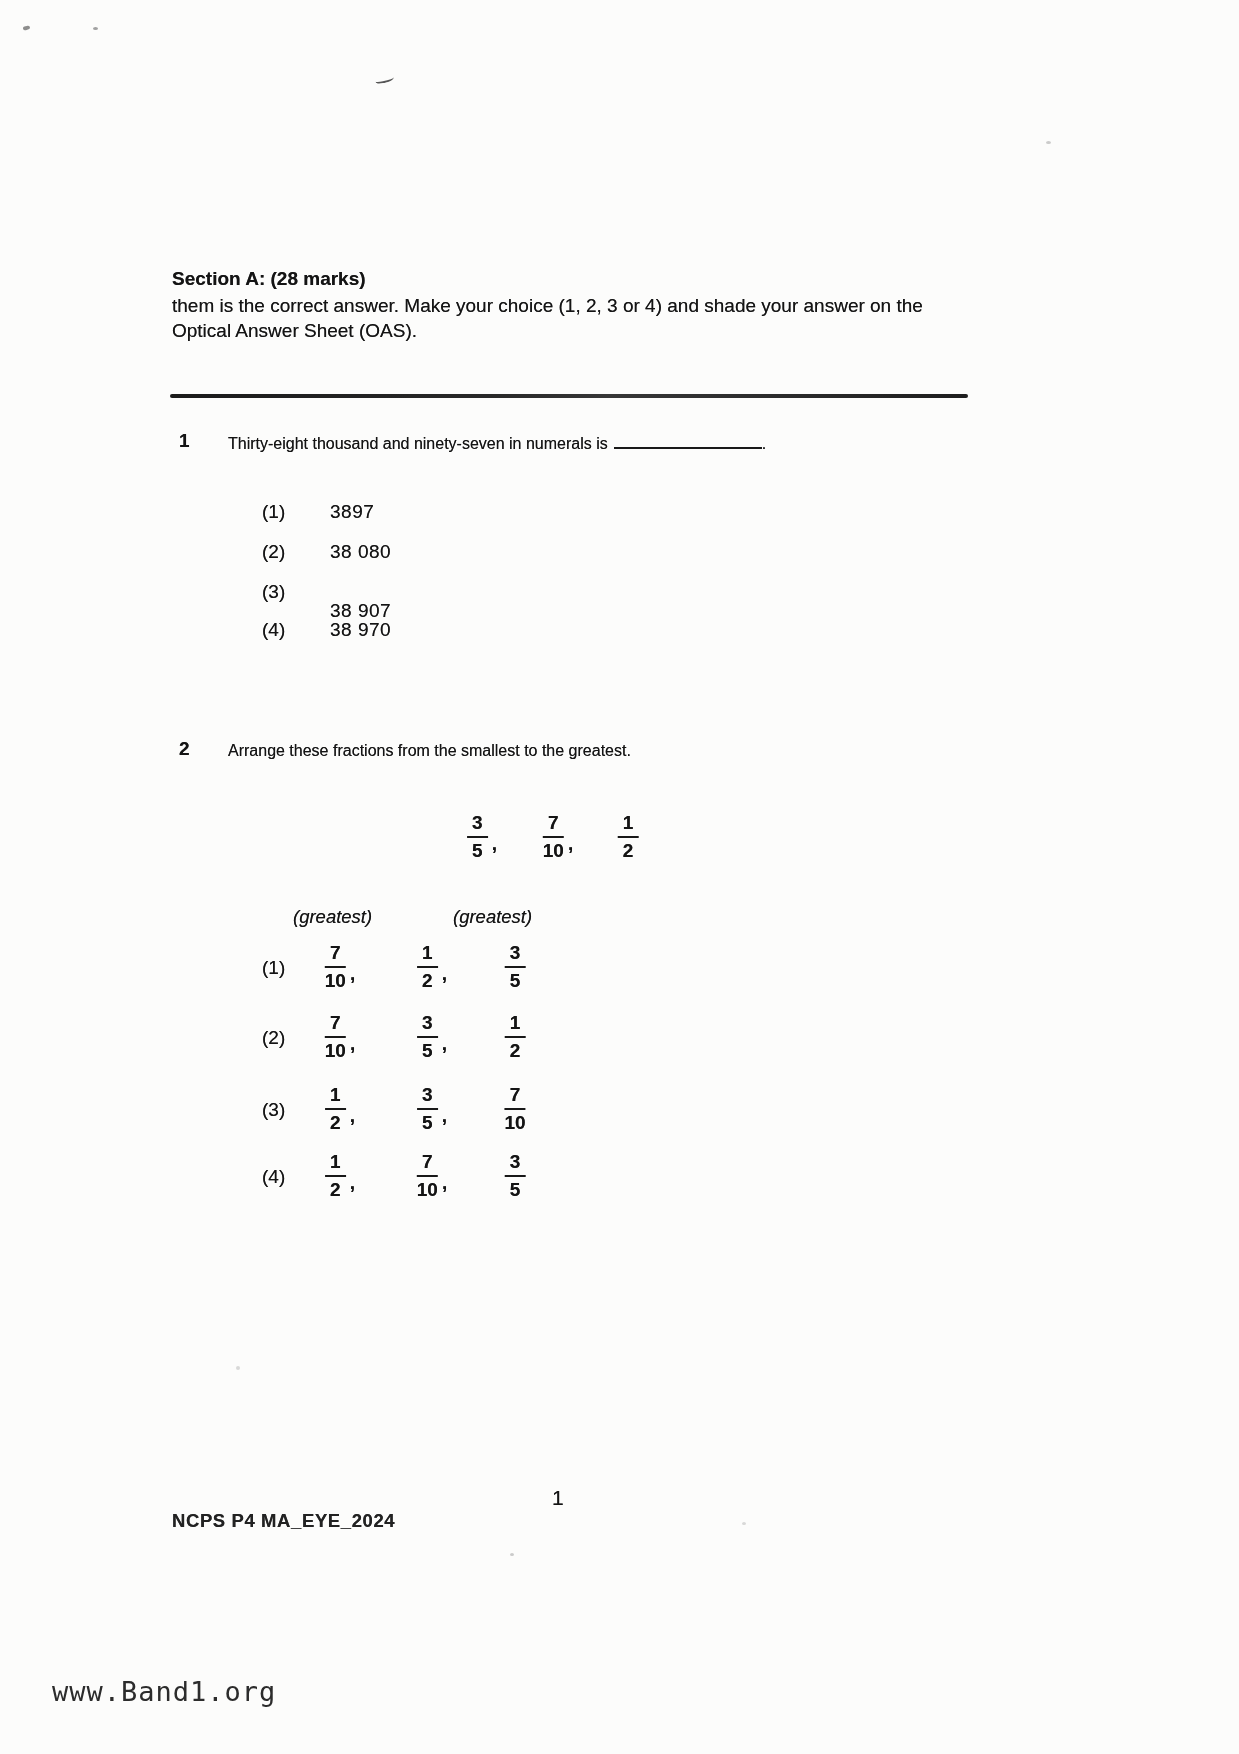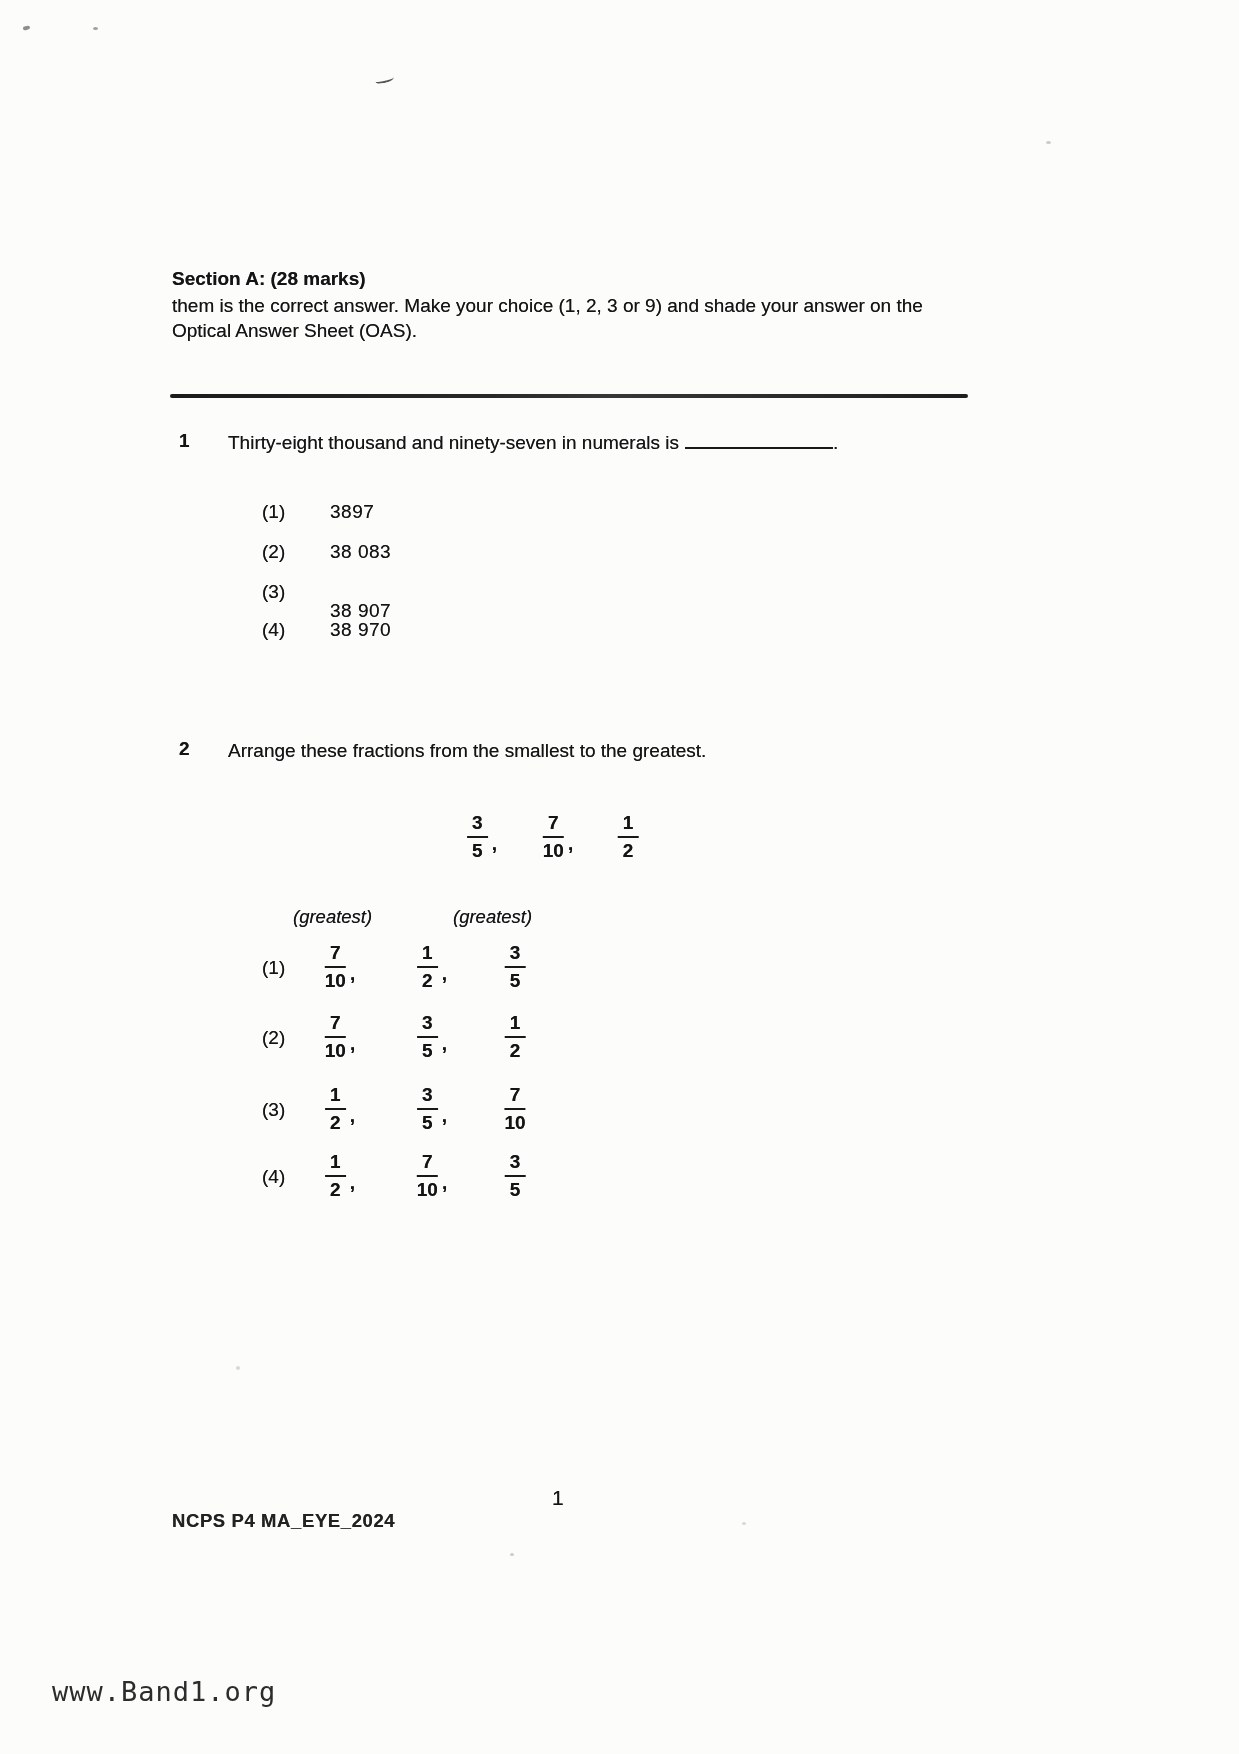--- a/index.html
+++ b/index.html
@@ -46,21 +46,21 @@
   
   .qnum {
     position: absolute;
     font-size: 19px;
     font-weight: 700;
     left: 179px;
   }
   .qtext {
     position: absolute;
     left: 228px;
-    font-size: 19px;
+    font-size: 16px;
     line-height: 25px;
     white-space: nowrap;
   }
   .blank {
     display: inline-block;
     width: 148px;
     border-bottom: 2.5px solid #1d1d1d;
     height: 19px;
     vertical-align: baseline;
     margin-left: 6px;
@@ -158,35 +158,35 @@
     <span class="artifact a1"></span>
     <span class="artifact a2"></span>
     <span class="artifact a3"></span>
     <span class="artifact a4"></span>
     <span class="artifact a5"></span>
     <span class="artifact a6"></span>
     <span class="artifact a7"></span>
 
     <div class="header-block txt">
       <div class="section-title">Section A: (28 marks)</div>
-      <div>them is the correct answer. Make your choice (1, 2, 3 or 9) and shade your answer on the</div>
+      <div>them is the correct answer. Make your choice (1, 2, 3 or 4) and shade your answer on the</div>
       <div>Optical Answer Sheet (OAS).</div>
     </div>
 
     <div class="divider"></div>
 
     <div>
       <span class="qnum txt" style="top:430px">1</span>
       <span class="qtext txt" style="top:430px"><span>Thirty-eight thousand and ninety-seven in numerals is</span><span class="blank"></span><span>.</span></span>
 
       <span class="opt-label txt" style="top:501px">(1)</span>
       <span class="opt-value txt" style="top:501px">3897</span>
 
       <span class="opt-label txt" style="top:541px">(2)</span>
-      <span class="opt-value txt" style="top:541px">38 083</span>
+      <span class="opt-value txt" style="top:541px">38 080</span>
 
       <span class="opt-label txt" style="top:581px">(3)</span>
       <span class="opt-value txt" style="top:600px">38 907</span>
 
       <span class="opt-label txt" style="top:619px">(4)</span>
       <span class="opt-value txt" style="top:619px">38 970</span>
     </div>
 
     <div>
       <span class="qnum txt" style="top:738px">2</span>

